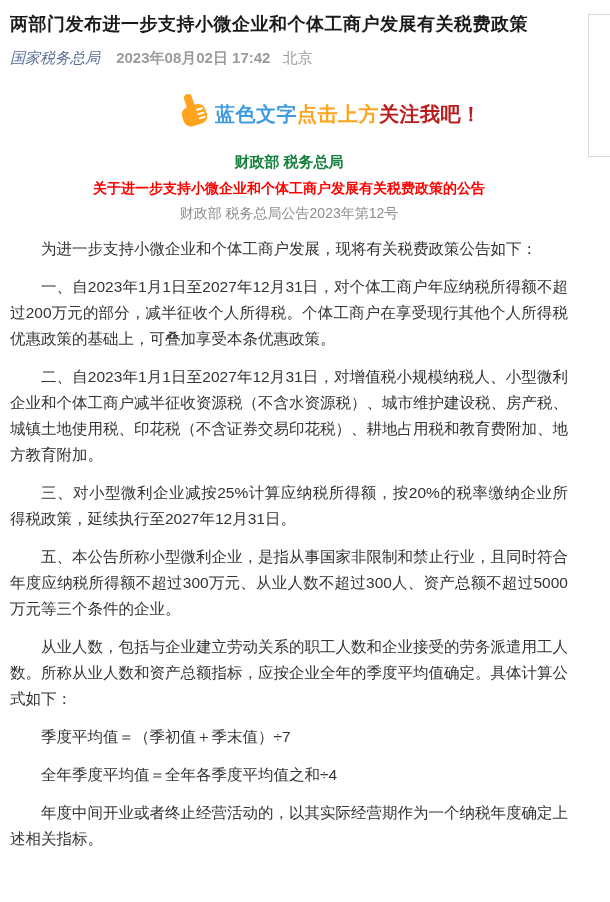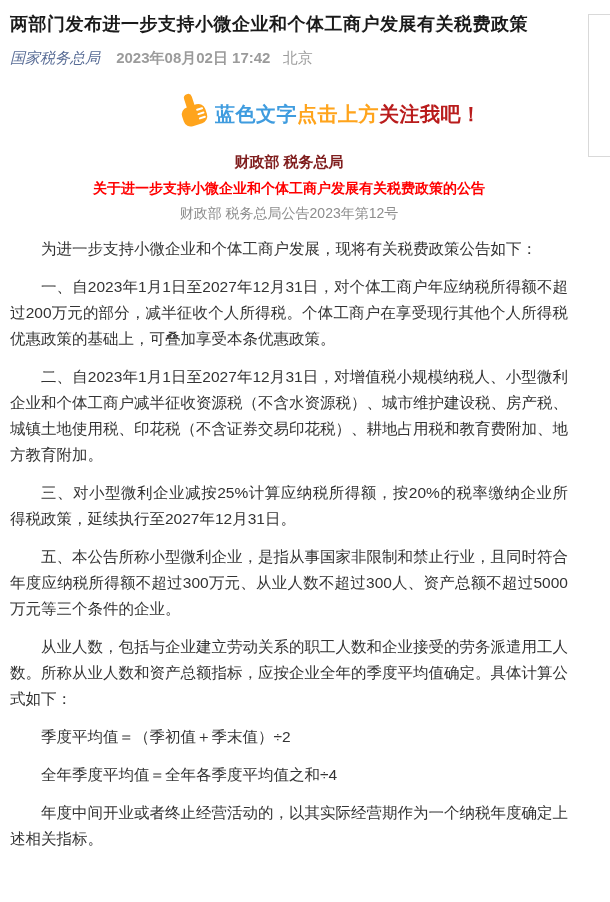--- a/index.html
+++ b/index.html
@@ -114,32 +114,32 @@
           <rect fill="#ffffff" x="24" y="30" width="8" height="2.2" rx="1.1"></rect>
         </g>
       </svg>
     </span>
     <span class="seg" style="color: rgb(63, 156, 223);">蓝色文字</span>
     <span class="seg" style="color: rgb(255, 164, 28);">点击上方</span>
     <span class="seg" style="color: #b91c1c;">关注我吧！</span>
   </div>
 
   <div class="announce">
-    <div class="issuer" style="color: #7f1d1d;">财政部 税务总局</div>
+    <div class="issuer" style="color: #15803d;">财政部 税务总局</div>
     <div class="ann-title" style="color: rgb(255, 0, 0);">关于进一步支持小微企业和个体工商户发展有关税费政策的公告</div>
     <div class="doc-num">财政部 税务总局公告2023年第12号</div>
   </div>
 
   <div class="content">
     <p>为进一步支持小微企业和个体工商户发展，现将有关税费政策公告如下：</p>
     <p>一、自2023年1月1日至2027年12月31日，对个体工商户年应纳税所得额不超过200万元的部分，减半征收个人所得税。个体工商户在享受现行其他个人所得税优惠政策的基础上，可叠加享受本条优惠政策。</p>
     <p>二、自2023年1月1日至2027年12月31日，对增值税小规模纳税人、小型微利企业和个体工商户减半征收资源税（不含水资源税）、城市维护建设税、房产税、城镇土地使用税、印花税（不含证券交易印花税）、耕地占用税和教育费附加、地方教育附加。</p>
     <p>三、对小型微利企业减按25%计算应纳税所得额，按20%的税率缴纳企业所得税政策，延续执行至2027年12月31日。</p>
     <p>五、本公告所称小型微利企业，是指从事国家非限制和禁止行业，且同时符合年度应纳税所得额不超过300万元、从业人数不超过300人、资产总额不超过5000万元等三个条件的企业。</p>
     <p>从业人数，包括与企业建立劳动关系的职工人数和企业接受的劳务派遣用工人数。所称从业人数和资产总额指标，应按企业全年的季度平均值确定。具体计算公式如下：</p>
-    <p>季度平均值＝（季初值＋季末值）÷2</p>
+    <p>季度平均值＝（季初值＋季末值）÷7</p>
     <p>全年季度平均值＝全年各季度平均值之和÷4</p>
     <p>年度中间开业或者终止经营活动的，以其实际经营期作为一个纳税年度确定上述相关指标。</p>
   </div>
 
 </div>
 
 <div class="side-panel"></div>
 
 </body></html>

